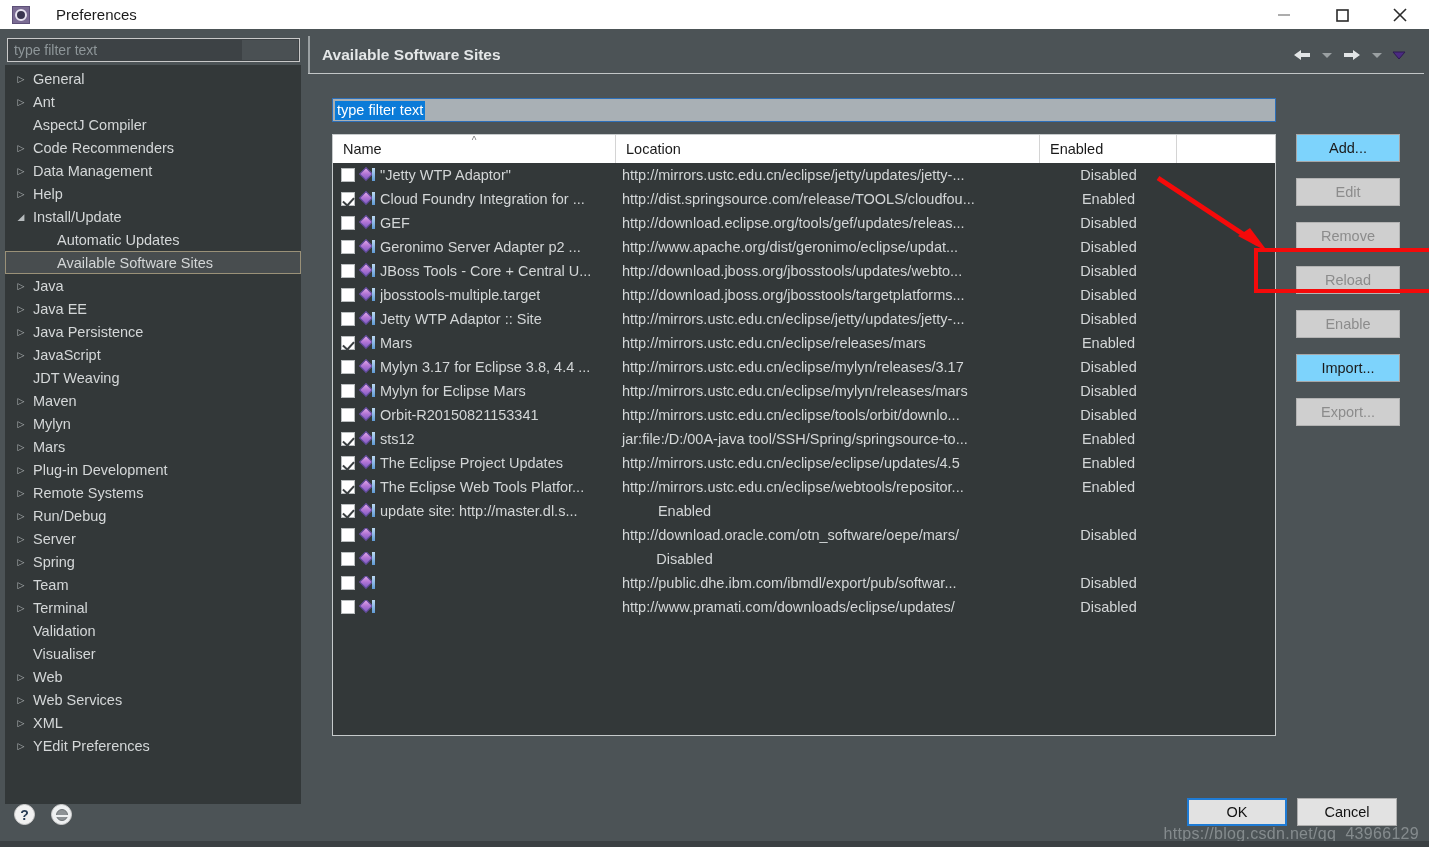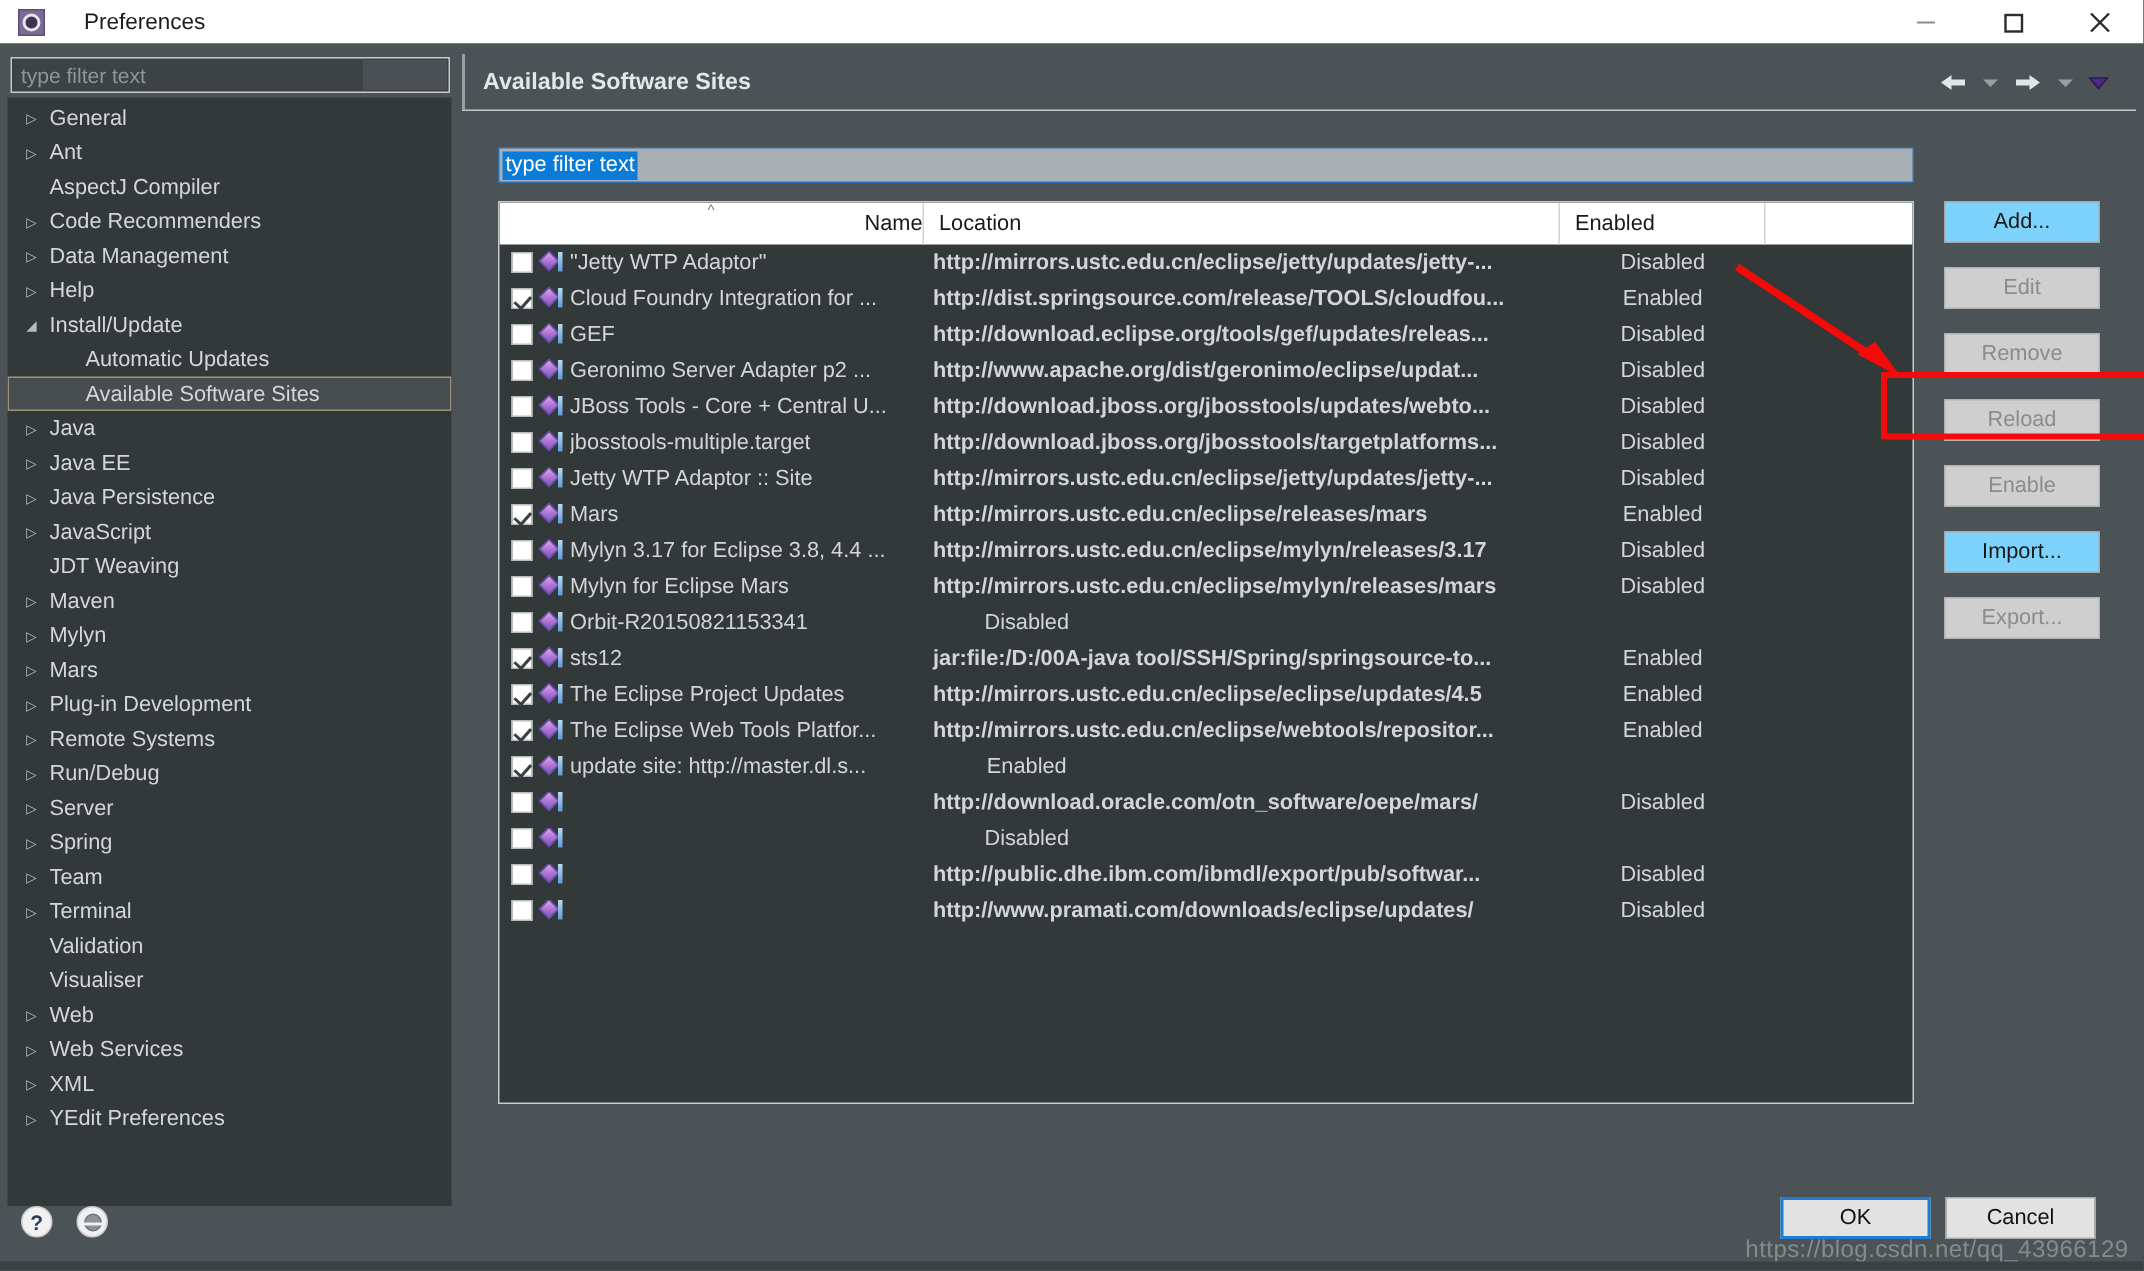--- a/index.html
+++ b/index.html
@@ -160,40 +160,40 @@
     height: 28px; display: flex;
     background: #ffffff; flex: none;
   }
   .th {
     font-size: 14.5px; color: #1a1a1a;
     display: flex; align-items: center;
     padding-left: 10px;
     border-right: 1px solid #d4d4d4;
     position: relative;
   }
-  .th.name { width: 283px; justify-content: flex-end; }
+  .th.name { width: 283px; }
   .th.loc  { width: 424px; }
   .th.en   { width: 137px; }
   .th.pad  { flex: 1; border-right: none; }
   .sortmark {
     position: absolute; left: 50%; top: 1px;
     transform: translateX(-50%);
     color: #7b7b7b; font-size: 10px; line-height: 10px;
   }
   .tbody { flex: 1; overflow: hidden; }
   .trow {
     height: 24px; display: flex; align-items: center;
     color: #d3d6d7; font-size: 14.5px; white-space: nowrap;
   }
   .c-name {
     width: 283px; display: flex; align-items: center;
     padding-left: 8px; overflow: hidden;
   }
   .c-loc {
-    width: 424px; padding-left: 6px; overflow: hidden; font-weight: bold;
+    width: 424px; padding-left: 6px; overflow: hidden;
   }
   .c-en {
     width: 137px; text-align: center;
   }
   .cbx {
     width: 14px; height: 14px; flex: none;
     background: #ffffff; border: 1px solid #b9bdbe;
     position: relative; margin-right: 6px;
   }
   .cbx.on::after {
@@ -630,20 +630,21 @@
             </div>
             <div class="trow">
               <div class="c-name">
                 <span class="cbx"></span>
                 <span class="siteicon">
                   <span class="dia"></span>
                   <span class="bar"></span>
                 </span>
                 <span class="nm">Orbit-R20150821153341</span>
               </div>
+              <div class="c-loc">http://mirrors.ustc.edu.cn/eclipse/tools/orbit/downlo...</div>
               <div class="c-en">Disabled</div>
             </div>
             <div class="trow">
               <div class="c-name">
                 <span class="cbx on"></span>
                 <span class="siteicon">
                   <span class="dia"></span>
                   <span class="bar"></span>
                 </span>
                 <span class="nm">sts12</span>

